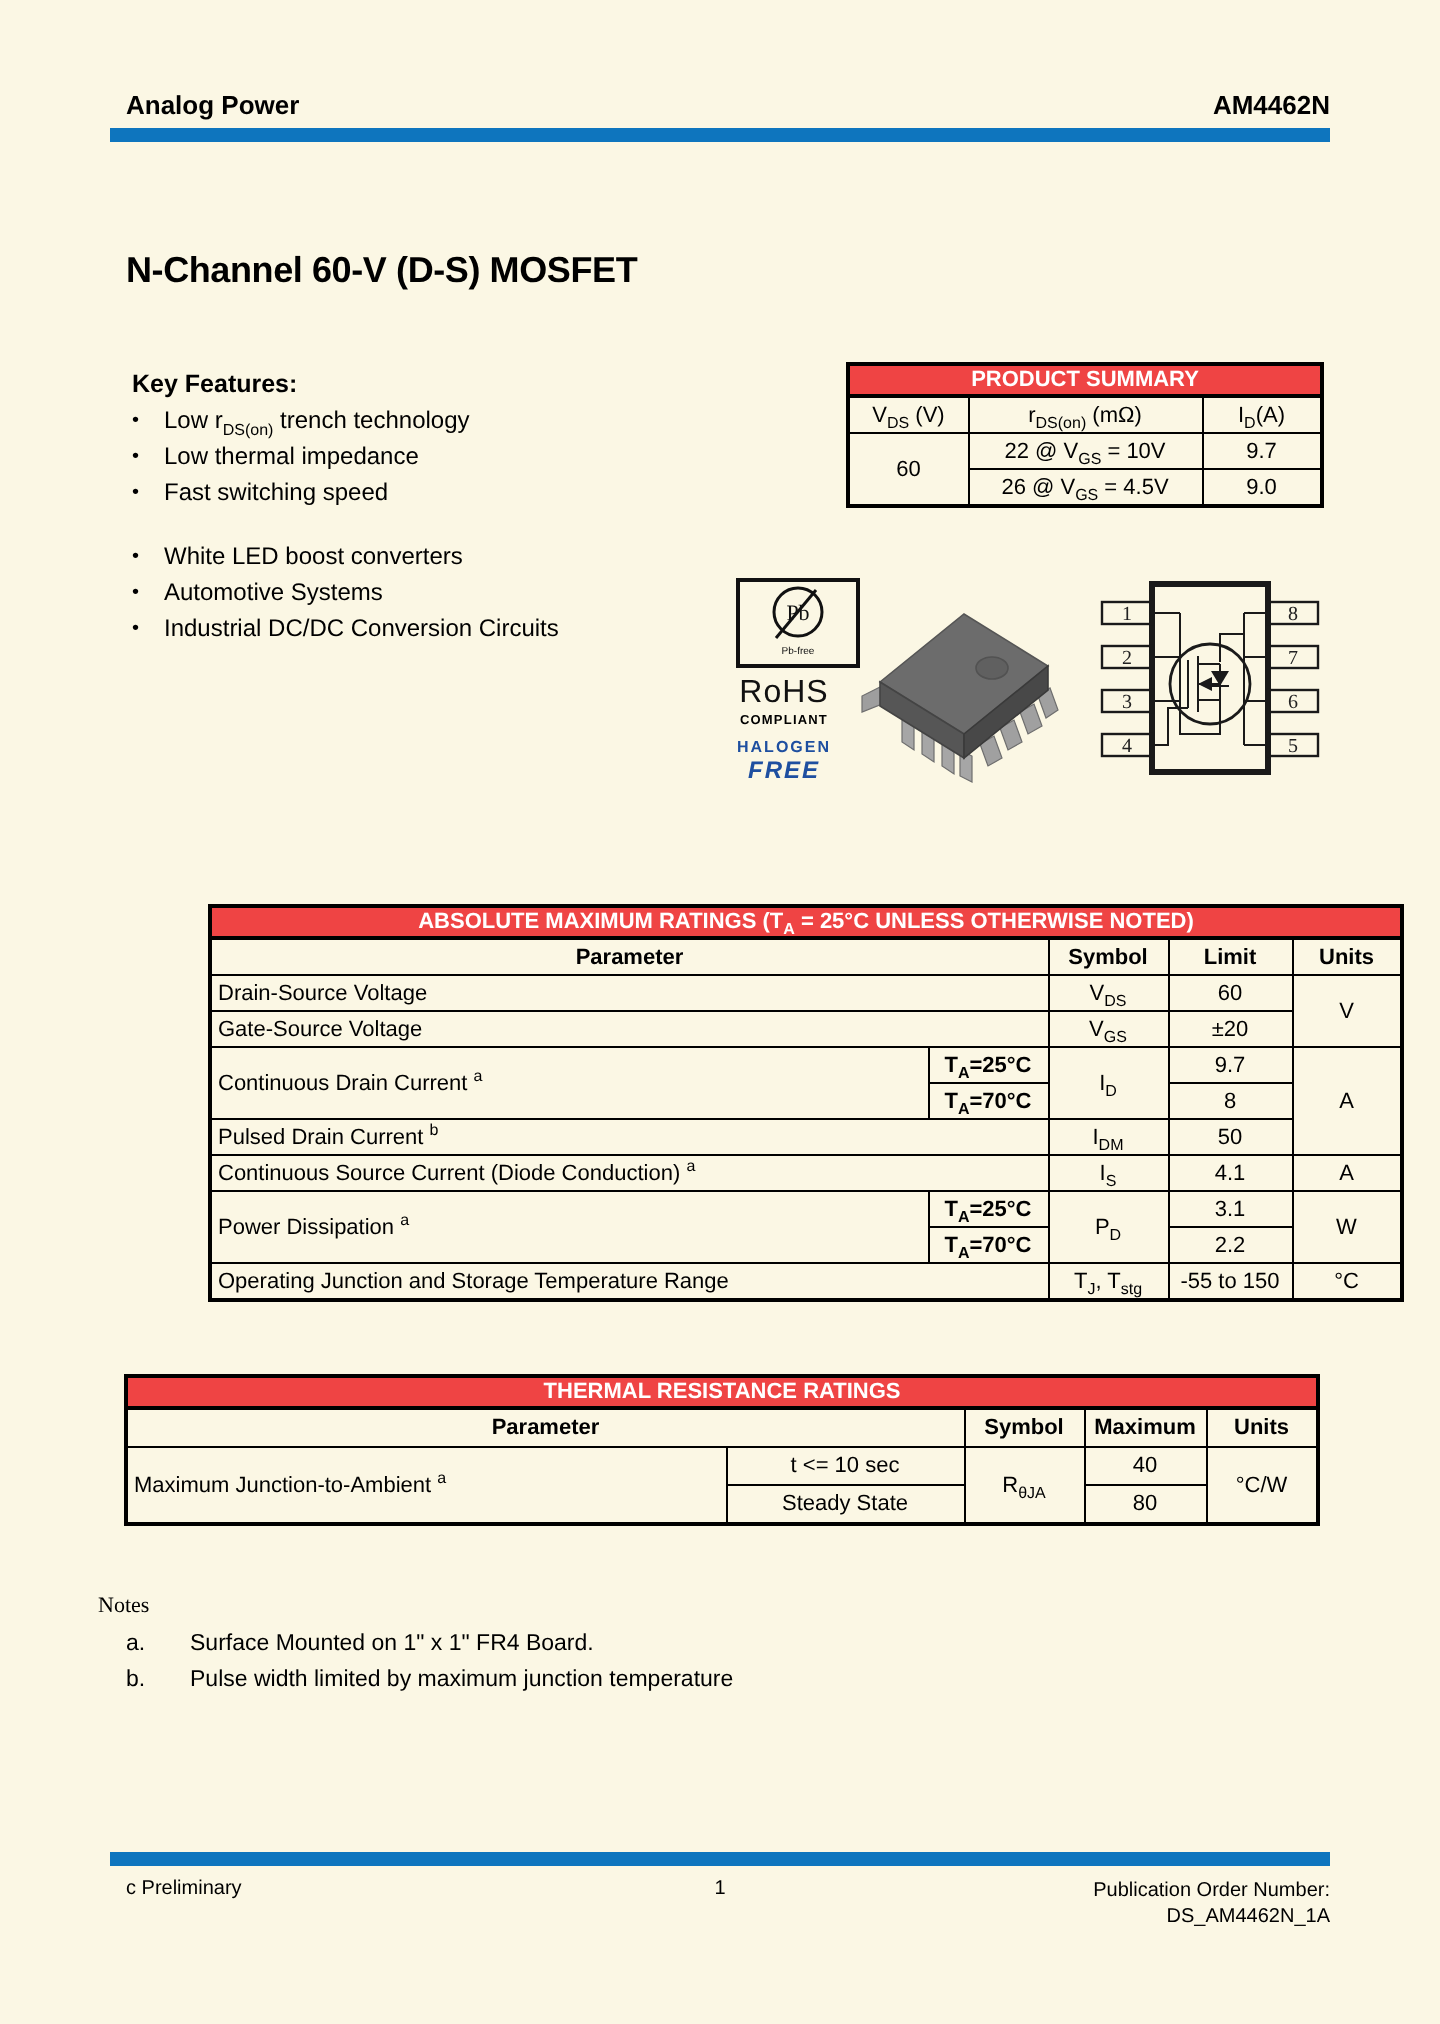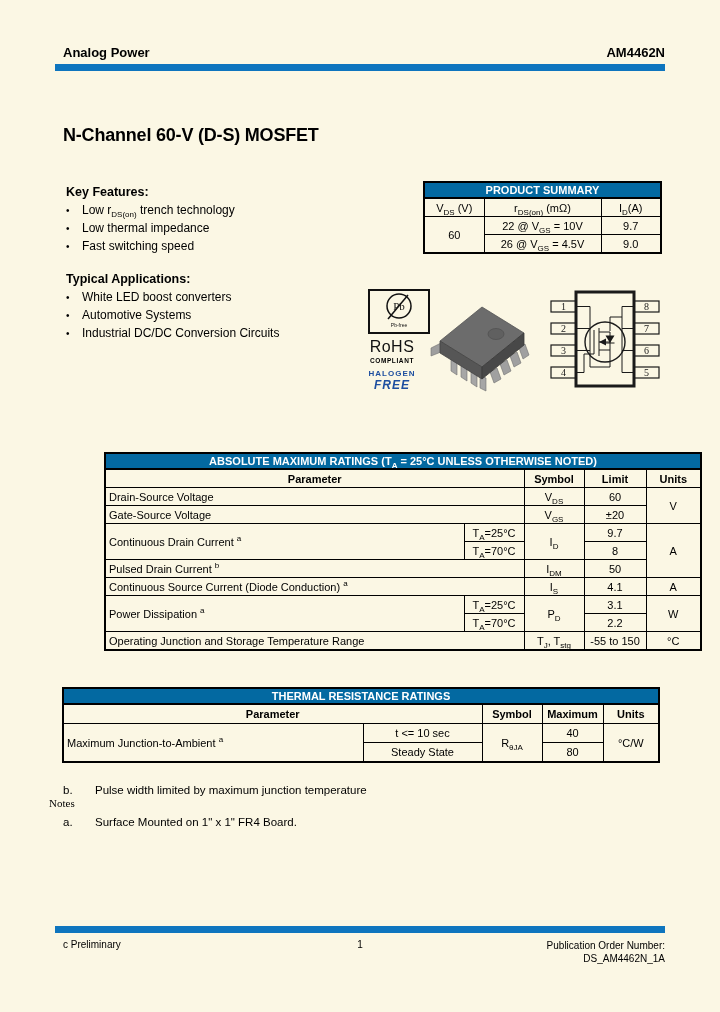--- a/index.html
+++ b/index.html
@@ -28,39 +28,39 @@
   .li .bullet{width:16px;font-size:10px;}
   .features{left:66px;top:185px;}
   .apps{left:66px;top:272px;}
 
   sub{font-size:8px;line-height:0;}
   sup.note{font-size:8px;line-height:0;}
 
   
   table.dtable{border-collapse:collapse;table-layout:fixed;border:2px solid #000;}
   table.dtable td{border:1px solid #000;font-size:11px;padding:0 3px;line-height:12px;overflow:hidden;white-space:nowrap;}
-  table.dtable td.ttl{background:#0369a1;color:#fff;font-weight:bold;text-align:center;height:14px;font-size:11px;border-bottom:2px solid #000;}
+  table.dtable td.ttl{background:#ef4444;color:#fff;font-weight:bold;text-align:center;height:14px;font-size:11px;border-bottom:2px solid #000;}
   table.dtable td.hd{font-weight:bold;text-align:center;}
   table.dtable td.ctr{text-align:center;}
   table.dtable td.param{text-align:left;}
-  table.dtable td.bold{font-weight:normal;text-align:center;}
+  table.dtable td.bold{font-weight:bold;text-align:center;}
 
   .summary-table{left:423px;top:181px;width:237px;}
   .summary-table td{height:17px;}
   .abs-table{left:62px;top:452px;width:596px;margin-left:42px;}
   .abs-table td{height:17px;}
   .thermal-table{left:62px;top:687px;width:596px;}
   .thermal-table td{height:18px;}
 
   
   .notes-head{left:49px;top:797px;font-size:11px;font-family:Liberation Serif, serif;}
   .note-row{left:63px;font-size:11.5px;}
   .note-row .nl{display:inline-block;width:32px;}
   .note-a{top:816px;}
-  .note-b{top:784px;}
+  .note-b{top:834px;}
 
   
   .rohs{left:368px;top:289px;width:48px;text-align:center;}
   .pb-box{width:62px;height:45px;border:2px solid #111;margin:0 auto;box-sizing:border-box;}
   .rohs-word{font-size:16px;color:#111;letter-spacing:0.5px;margin-top:4px;}
   .rohs-compliant{font-size:6.5px;font-weight:bold;letter-spacing:0.6px;margin-top:1px;}
   .rohs-halogen{font-size:8px;font-weight:bold;color:#1E4FA0;letter-spacing:1px;margin-top:5px;}
   .rohs-free{font-size:12px;font-weight:bold;font-style:italic;color:#1E4FA0;letter-spacing:1px;}
 
   .chip-img{left:424px;top:293px;}
@@ -86,21 +86,20 @@
     <span class="bullet">•</span>
     <span>Low thermal impedance</span>
   </div>
   <div class="li">
     <span class="bullet">•</span>
     <span>Fast switching speed</span>
   </div>
 </div>
 
 <div class="abs sect apps">
-  <div class="sect-head">Typical Applications:</div>
   <div class="li">
     <span class="bullet">•</span>
     <span>White LED boost converters</span>
   </div>
   <div class="li">
     <span class="bullet">•</span>
     <span>Automotive Systems</span>
   </div>
   <div class="li">
     <span class="bullet">•</span>

